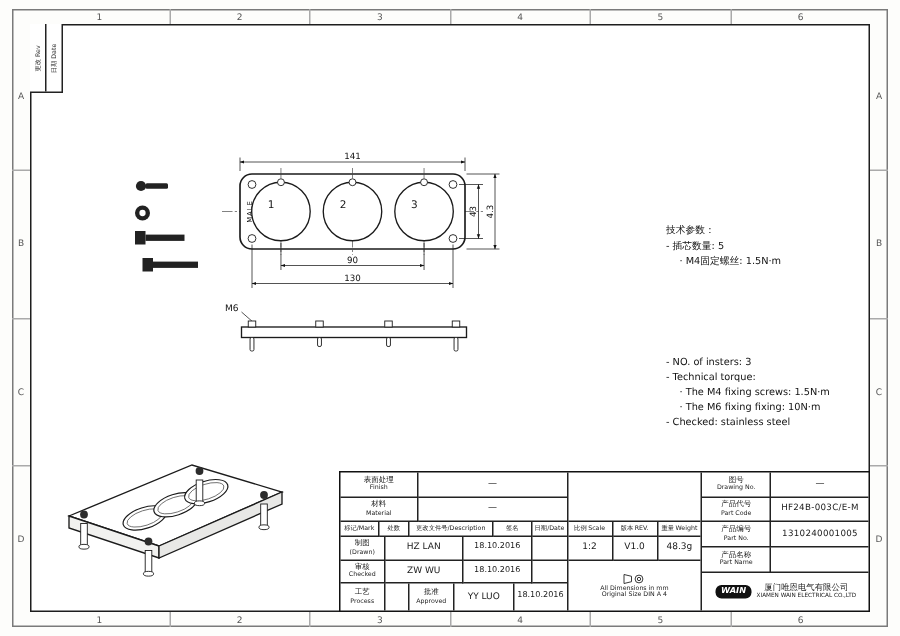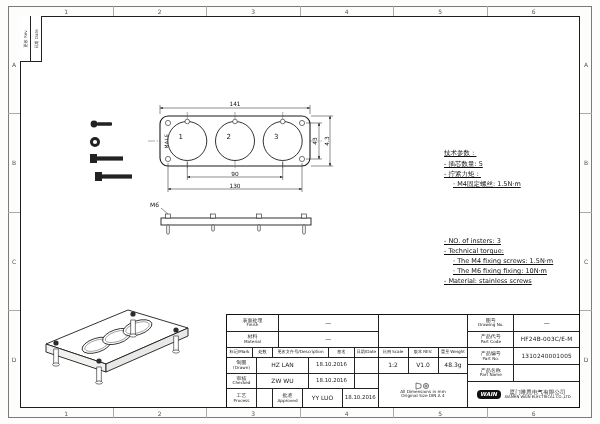--- a/index.html
+++ b/index.html
@@ -34,21 +34,21 @@
   .pl { fill:#fff; stroke:#1b1b1b; stroke-width:1.1; }
   .pl2 { fill:#fff; stroke:#1b1b1b; stroke-width:0.9; }
   .pl3 { fill:#fff; stroke:#1b1b1b; stroke-width:0.6; }
   .cl { stroke:#444; stroke-width:0.45; stroke-dasharray:7 1.5 1.5 1.5; fill:none; }
   .dim line { stroke:#1b1b1b; stroke-width:0.5; }
   .dim text { font-size:5.8px; text-anchor:middle; }
   .num { font-size:7px; }
   .male { font-size:4.6px; letter-spacing:0.6px; text-anchor:middle; }
   .thread { font-size:6px; }
 
-  .tech { position:absolute; width:140px; font-size:6.5px; line-height:1.55; color:#111;text-decoration:underline; }
+  .tech { position:absolute; width:140px; font-size:6.5px; line-height:1.55; color:#111; }
   .tech-cn { left:444px; top:148px; }
   .tech-en { left:444px; top:236px; }
   .t-title { margin-bottom:1px; }
   .t-line.ind { padding-left:9px; }
 
   .tb { position:absolute; left:226px; top:314px; width:354px; height:94px; display:flex; border:1.2px solid #111; background:#fff; }
   .tb .col { display:flex; flex-direction:column; border-right:0.8px solid #222; }
   .tb .col.last { border-right:none; }
   .tb-left { width:152px; } .tb-mid { width:90px; } .tb-right { width:111px; }
   .tb .row { display:flex; }
@@ -250,30 +250,29 @@
         <circle cx="83" cy="79" r="2.6" fill="#2c2c2c"></circle>
         <rect class="pl3" x="80.8" y="85" width="4.4" height="15"></rect>
         <ellipse class="pl3" cx="83" cy="100.5" rx="3.4" ry="1.6"></ellipse>
       </g>
     </g>
   </svg>
 
   <div class="tech tech-cn">
     <div class="t-title">技术参数：</div>
     <div class="t-line">- 插芯数量: 5</div>
-    <div class="t-line">- 拧紧力矩：</div>
     <div class="t-line ind">· M4固定螺丝: 1.5N·m</div>
   </div>
 
   <div class="tech tech-en">
     <div class="t-line">- NO. of insters: 3</div>
     <div class="t-line">- Technical torque:</div>
     <div class="t-line ind">· The M4 fixing screws: 1.5N·m</div>
     <div class="t-line ind">· The M6 fixing fixing: 10N·m</div>
-    <div class="t-line">- Material: stainless screws</div>
+    <div class="t-line">- Checked: stainless steel</div>
   </div>
 
   <div class="tb">
     <div class="col tb-left">
       <div class="row" style="height:17px">
         <div class="c lab" style="width:52px">
           <span class="cn">表面处理</span>
           <span class="en">Finish</span>
         </div>
         <div class="c val" style="flex:1">—</div>

